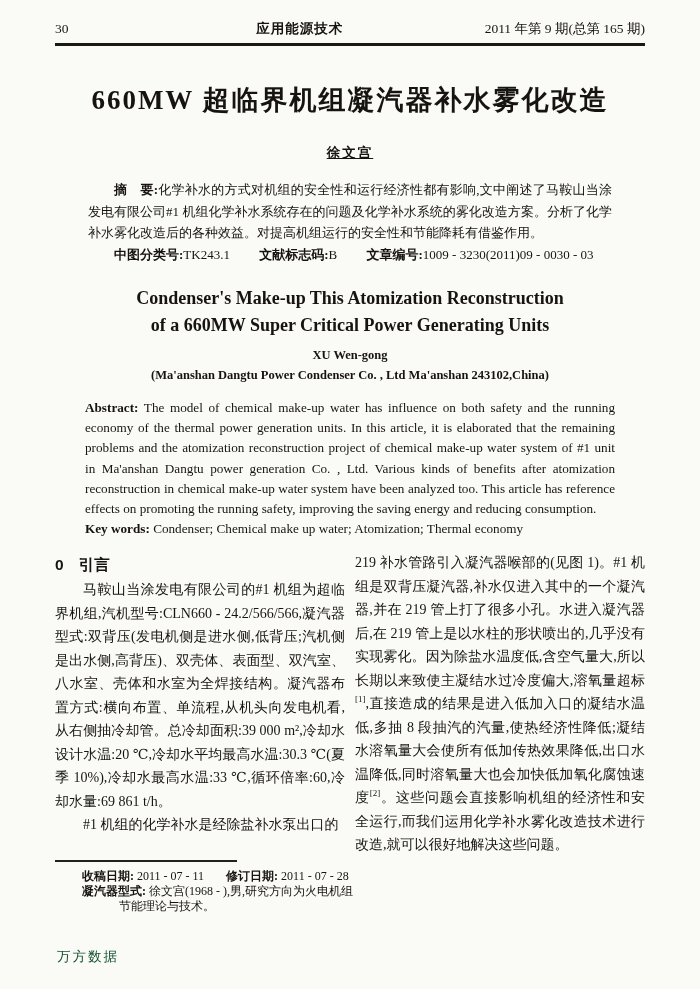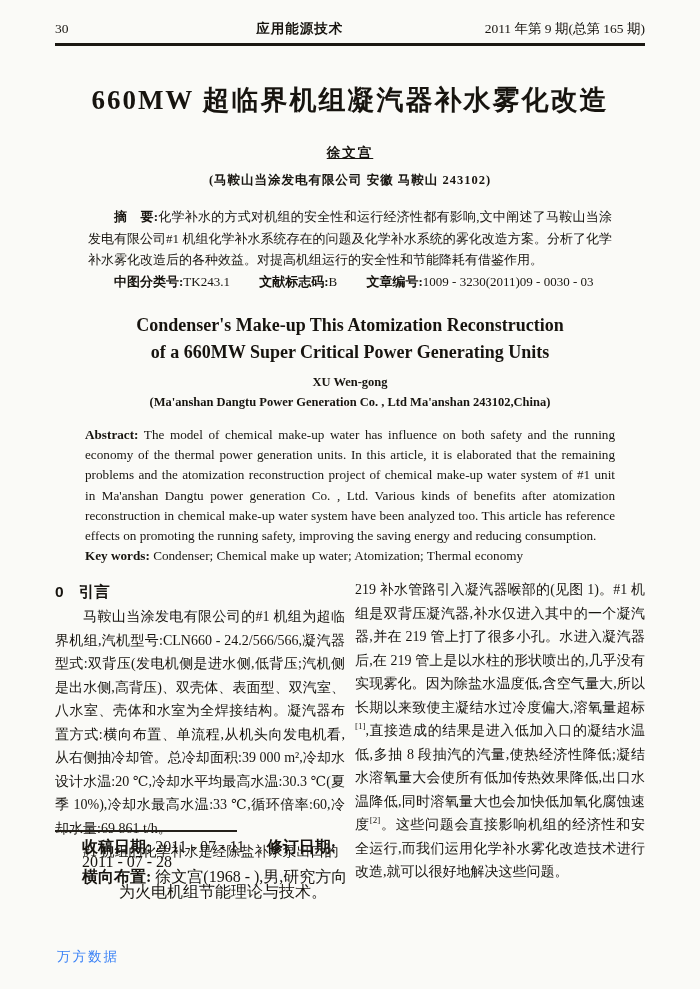--- a/index.html
+++ b/index.html
@@ -133,23 +133,23 @@
   .col sup {
     font-size: 9px;
     line-height: 0;
     vertical-align: super;
   }
 
   
   .footnote {
     position: absolute;
     left: 55px;
-    top: 830px;
+    top: 860px;
     width: 300px;
-    font-size: 16px;
+    font-size: 12px;
     line-height: 15px;
   }
   .fn-rule {
     width: 182px;
     border-top: 2px solid #24201a;
     margin-bottom: 7px;
   }
   .fn-body { padding-left: 27px; }
   .fn-body b { font-weight: 700; }
   .fn-gap { display: inline-block; width: 22px; }
@@ -157,57 +157,56 @@
     padding-left: 37px;
     text-indent: -37px;
   }
 
   
   .watermark {
     position: absolute;
     left: 57px;
     top: 948px;
     font-size: 13.5px;
-    color: #3b82f6;
+    color: #14532d;
     letter-spacing: 2px;
     font-family: "Liberation Sans", "DejaVu Sans", sans-serif;
   }
 </style>
 </head>
 <body>
 
 <div class="page">
 
   <header class="jheader">
     <span class="pageno">30</span>
     <span class="jname">应用能源技术</span>
     <span class="issue">2011 年第 9 期(总第 165 期)</span>
   </header>
 
   <h1 class="title-cn">660MW 超临界机组凝汽器补水雾化改造</h1>
 
   <div class="author-cn">徐文宫</div>
-  <div class="affil-cn">(马鞍山当涂发电有限公司 安徽 马鞍山 243102)</div>
 
   <section class="cn-abs">
     <p class="absline"><b>摘　要:</b><span>化学补水的方式对机组的安全性和运行经济性都有影响,文中阐述了马鞍山当涂发电有限公司#1 机组化学补水系统存在的问题及化学补水系统的雾化改造方案。分析了化学补水雾化改造后的各种效益。对提高机组运行的安全性和节能降耗有借鉴作用。</span></p>
     <p class="clsline">
       <span class="item"><b>中图分类号:</b><span>TK243.1</span></span>
       <span class="item"><b>文献标志码:</b><span>B</span></span>
       <span class="item"><b>文章编号:</b><span>1009 - 3230(2011)09 - 0030 - 03</span></span>
     </p>
   </section>
 
   <h2 class="title-en">
     <span>Condenser's Make-up This Atomization Reconstruction</span><br>
     <span>of a 660MW Super Critical Power Generating Units</span>
   </h2>
 
   <div class="author-en">XU Wen-gong</div>
-  <div class="affil-en">(Ma'anshan Dangtu Power Generation Co. , Ltd Ma'anshan 243102,China)</div>
+  <div class="affil-en">(Ma'anshan Dangtu Power Condenser Co. , Ltd Ma'anshan 243102,China)</div>
 
   <section class="en-abs">
     <p class="abstext"><b>Abstract:</b> <span>The model of chemical make-up water has influence on both safety and the running economy of the thermal power generation units. In this article, it is elaborated that the remaining problems and the atomization reconstruction project of chemical make-up water system of #1 unit in Ma'anshan Dangtu power generation Co. , Ltd. Various kinds of benefits after atomization reconstruction in chemical make-up water system have been analyzed too. This article has reference effects on promoting the running safety, improving the saving energy and reducing consumption.</span></p>
     <p class="kwline"><b>Key words:</b> <span>Condenser; Chemical make up water; Atomization; Thermal economy</span></p>
   </section>
 
   <main class="columns">
     <div class="col">
       <h3 class="sec-heading">
         <span class="sec-num">0</span><span>引言</span>
@@ -217,19 +216,19 @@
     </div>
     <div class="col">
       <p><span>219 补水管路引入凝汽器喉部的(见图 1)。#1 机组是双背压凝汽器,补水仅进入其中的一个凝汽器,并在 219 管上打了很多小孔。水进入凝汽器后,在 219 管上是以水柱的形状喷出的,几乎没有实现雾化。因为除盐水温度低,含空气量大,所以长期以来致使主凝结水过冷度偏大,溶氧量超标</span><sup>[1]</sup><span>,直接造成的结果是进入低加入口的凝结水温低,多抽 8 段抽汽的汽量,使热经济性降低;凝结水溶氧量大会使所有低加传热效果降低,出口水温降低,同时溶氧量大也会加快低加氧化腐蚀速度</span><sup>[2]</sup><span>。这些问题会直接影响机组的经济性和安全运行,而我们运用化学补水雾化改造技术进行改造,就可以很好地解决这些问题。</span></p>
     </div>
   </main>
 
   <div class="footnote">
     <div class="fn-rule"></div>
     <div class="fn-body">
       <p><b>收稿日期:</b> <span>2011 - 07 - 11</span><span class="fn-gap"></span><b>修订日期:</b> <span>2011 - 07 - 28</span></p>
-      <p class="fn-bio"><b>横向布置:</b> <span>徐文宫(1968 - ),男,研究方向为火电机组节能理论与技术。</span></p>
+      <p class="fn-bio"><b>凝汽器型式:</b> <span>徐文宫(1968 - ),男,研究方向为火电机组节能理论与技术。</span></p>
     </div>
   </div>
 
   <div class="watermark">万方数据</div>
 
 </div>
 
 </body></html>

